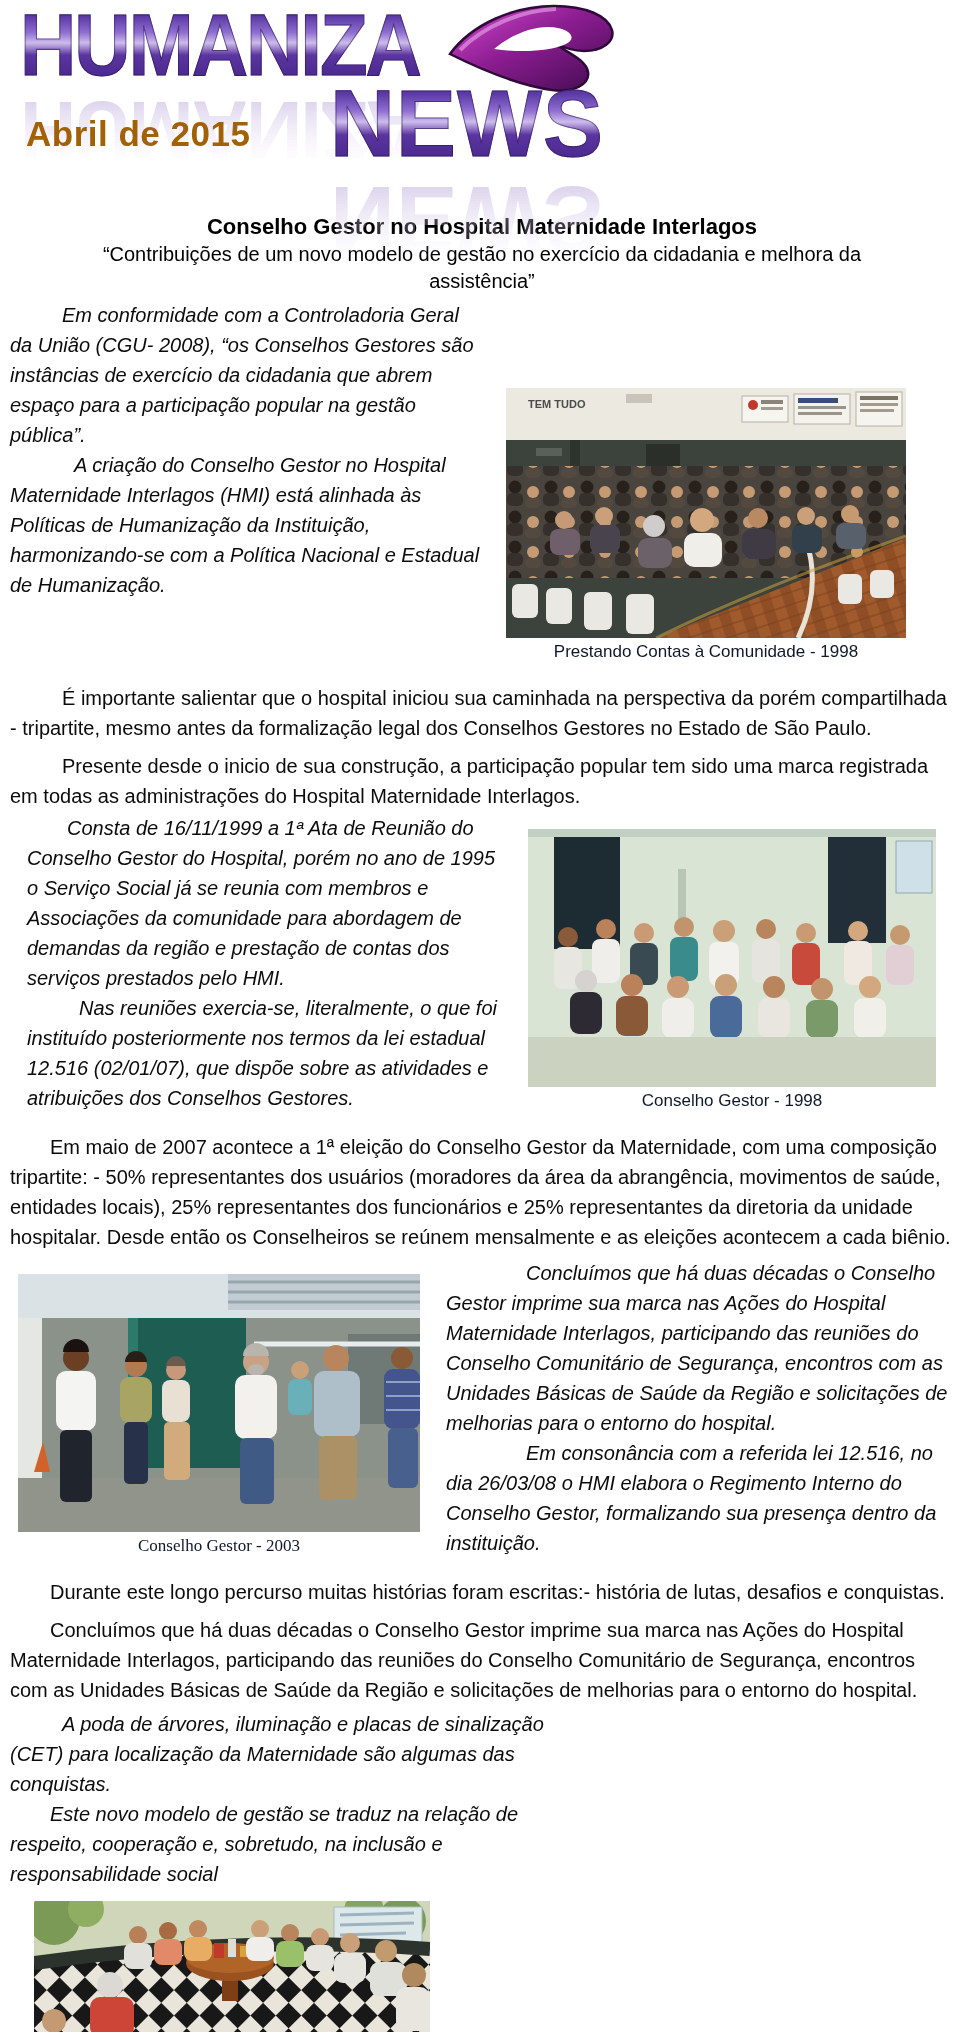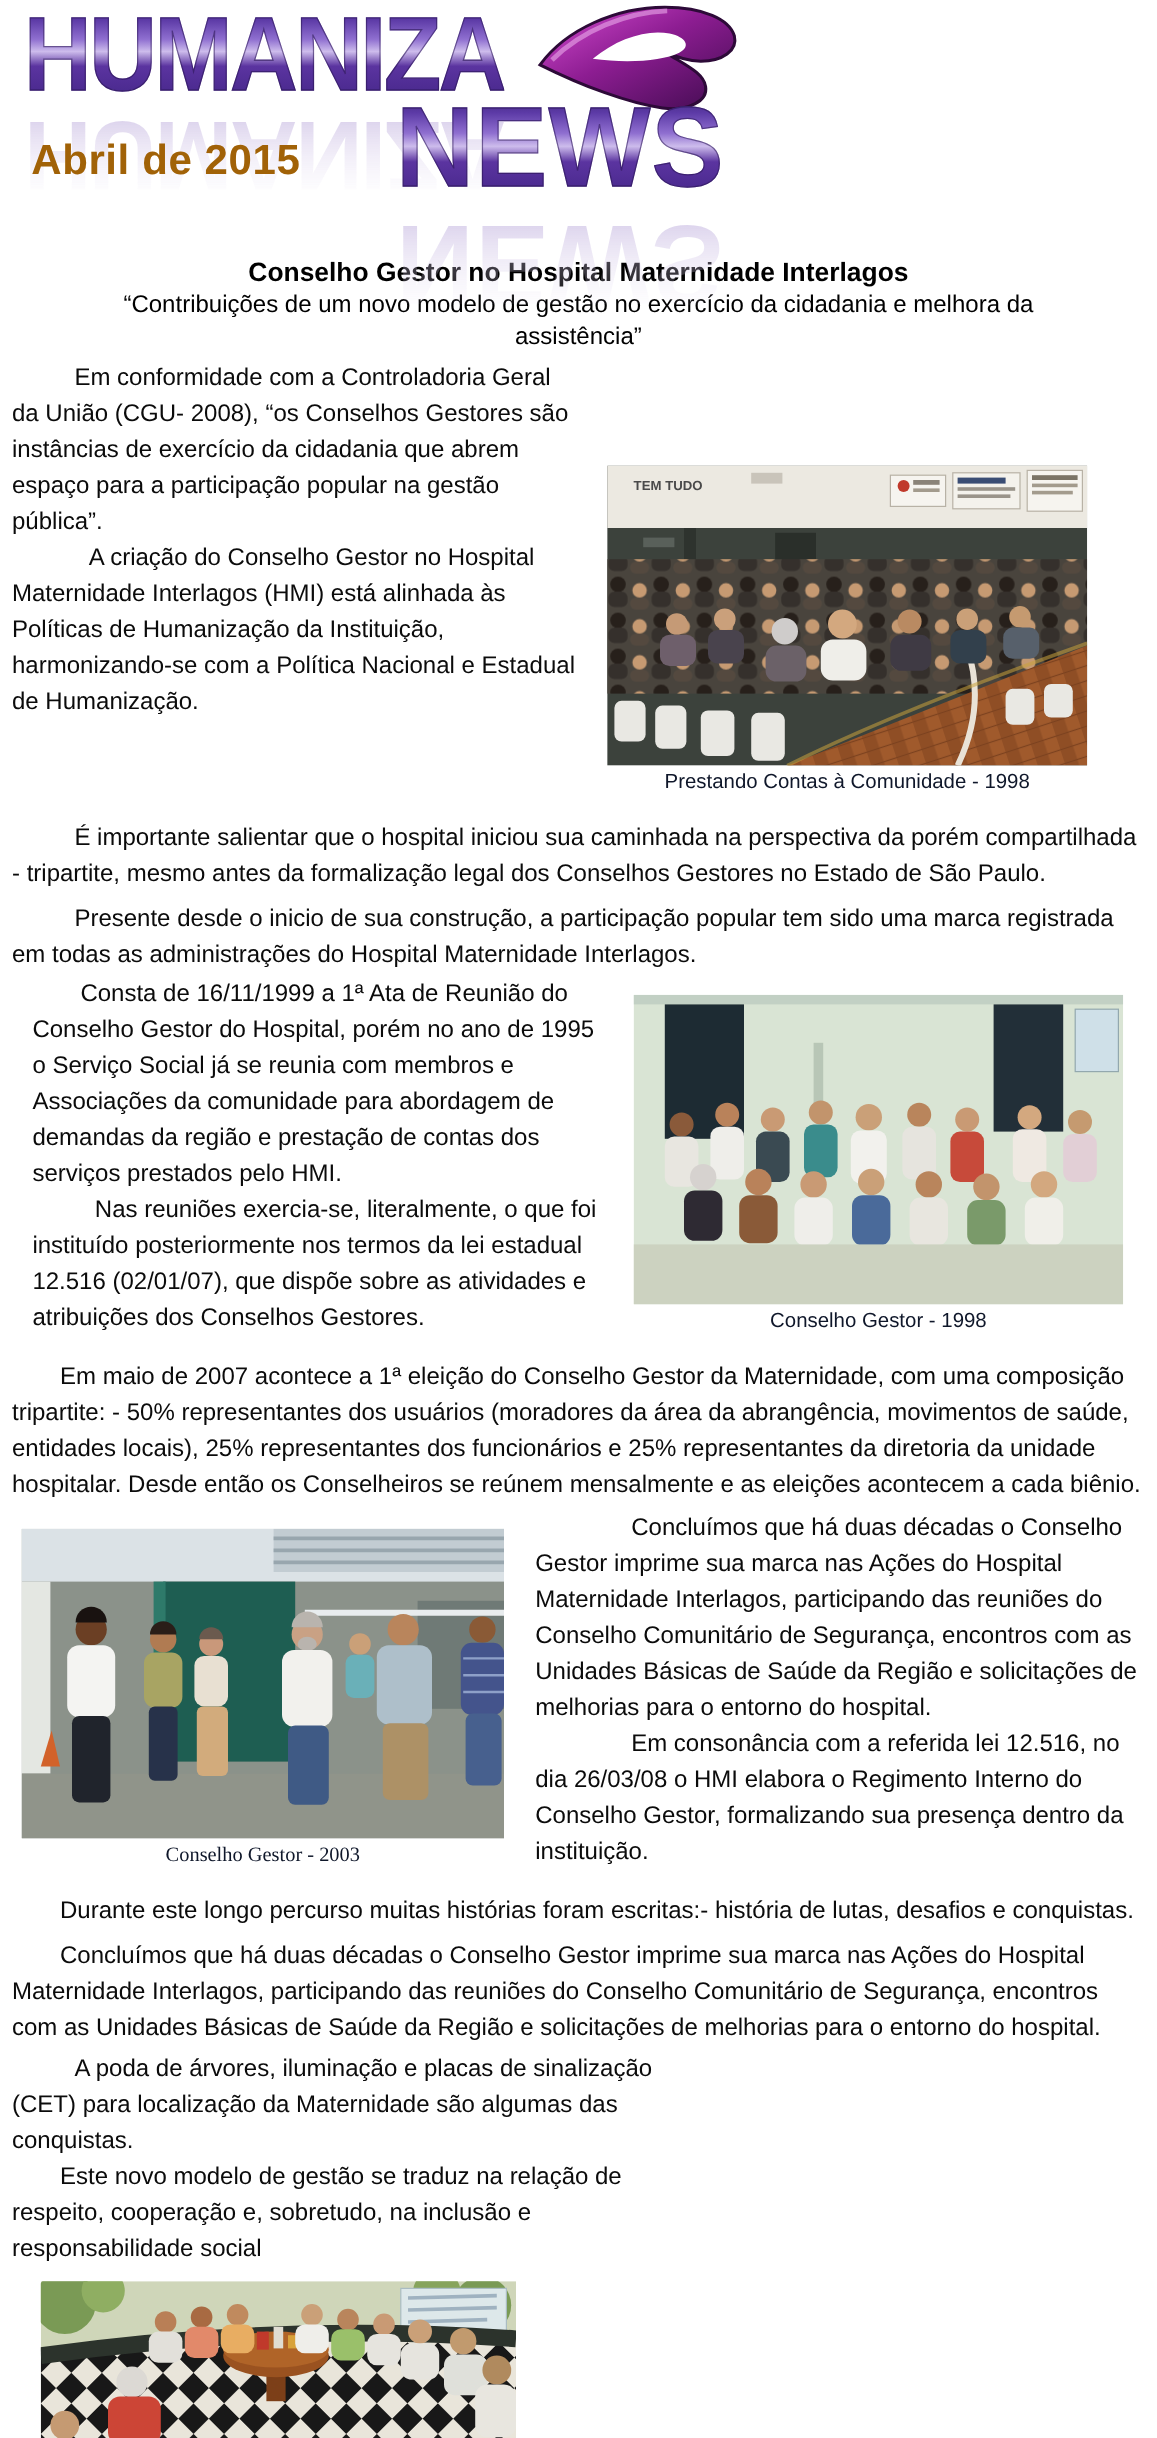--- a/index.html
+++ b/index.html
@@ -31,21 +31,21 @@
   .issue-date{position:absolute;left:26px;top:114px;font-size:35px;font-weight:bold;color:#a16207;letter-spacing:.5px;z-index:5;}
   .swoosh{position:absolute;left:436px;top:-4px;z-index:2;}
   
   .content{padding:0 10px;}
   .art-title{margin:2px 0 2px;font-size:22px;line-height:1.15;font-weight:bold;text-align:center;color:#000;}
   .art-subtitle{margin:0 auto 6px;max-width:830px;font-size:20px;line-height:1.32;text-align:center;color:#000;}
   .para{margin:0;font-size:20px;line-height:1.5;}
   .fw{margin:8px 0 0;}
   .i40{text-indent:40px;}.i52{text-indent:52px;}.i64{text-indent:64px;}.i80{text-indent:80px;}
   .row{display:flex;align-items:flex-start;}
-  .text-col{flex:1;min-width:0;}
+  .text-col{flex:1;min-width:0;font-style:italic;}
   .sec1 .text-col{max-width:500px;}
   .sec1 figure{margin:76px 36px 0 12px;}
   .sec2{margin-top:2px;margin-left:17px;}
   .sec2 .text-col{max-width:510px;}
   .sec2 figure{margin:4px 6px 0 16px;}
   .sec3{margin-top:6px;}
   .sec3 figure{margin:4px 14px 0 -4px;font-family:Liberation Serif, serif;}
   .sec4{margin-top:4px;flex-direction:column;}
   .sec4 .text-col{max-width:540px;}
   .sec4 figure{margin:0 2px 0 12px;}

